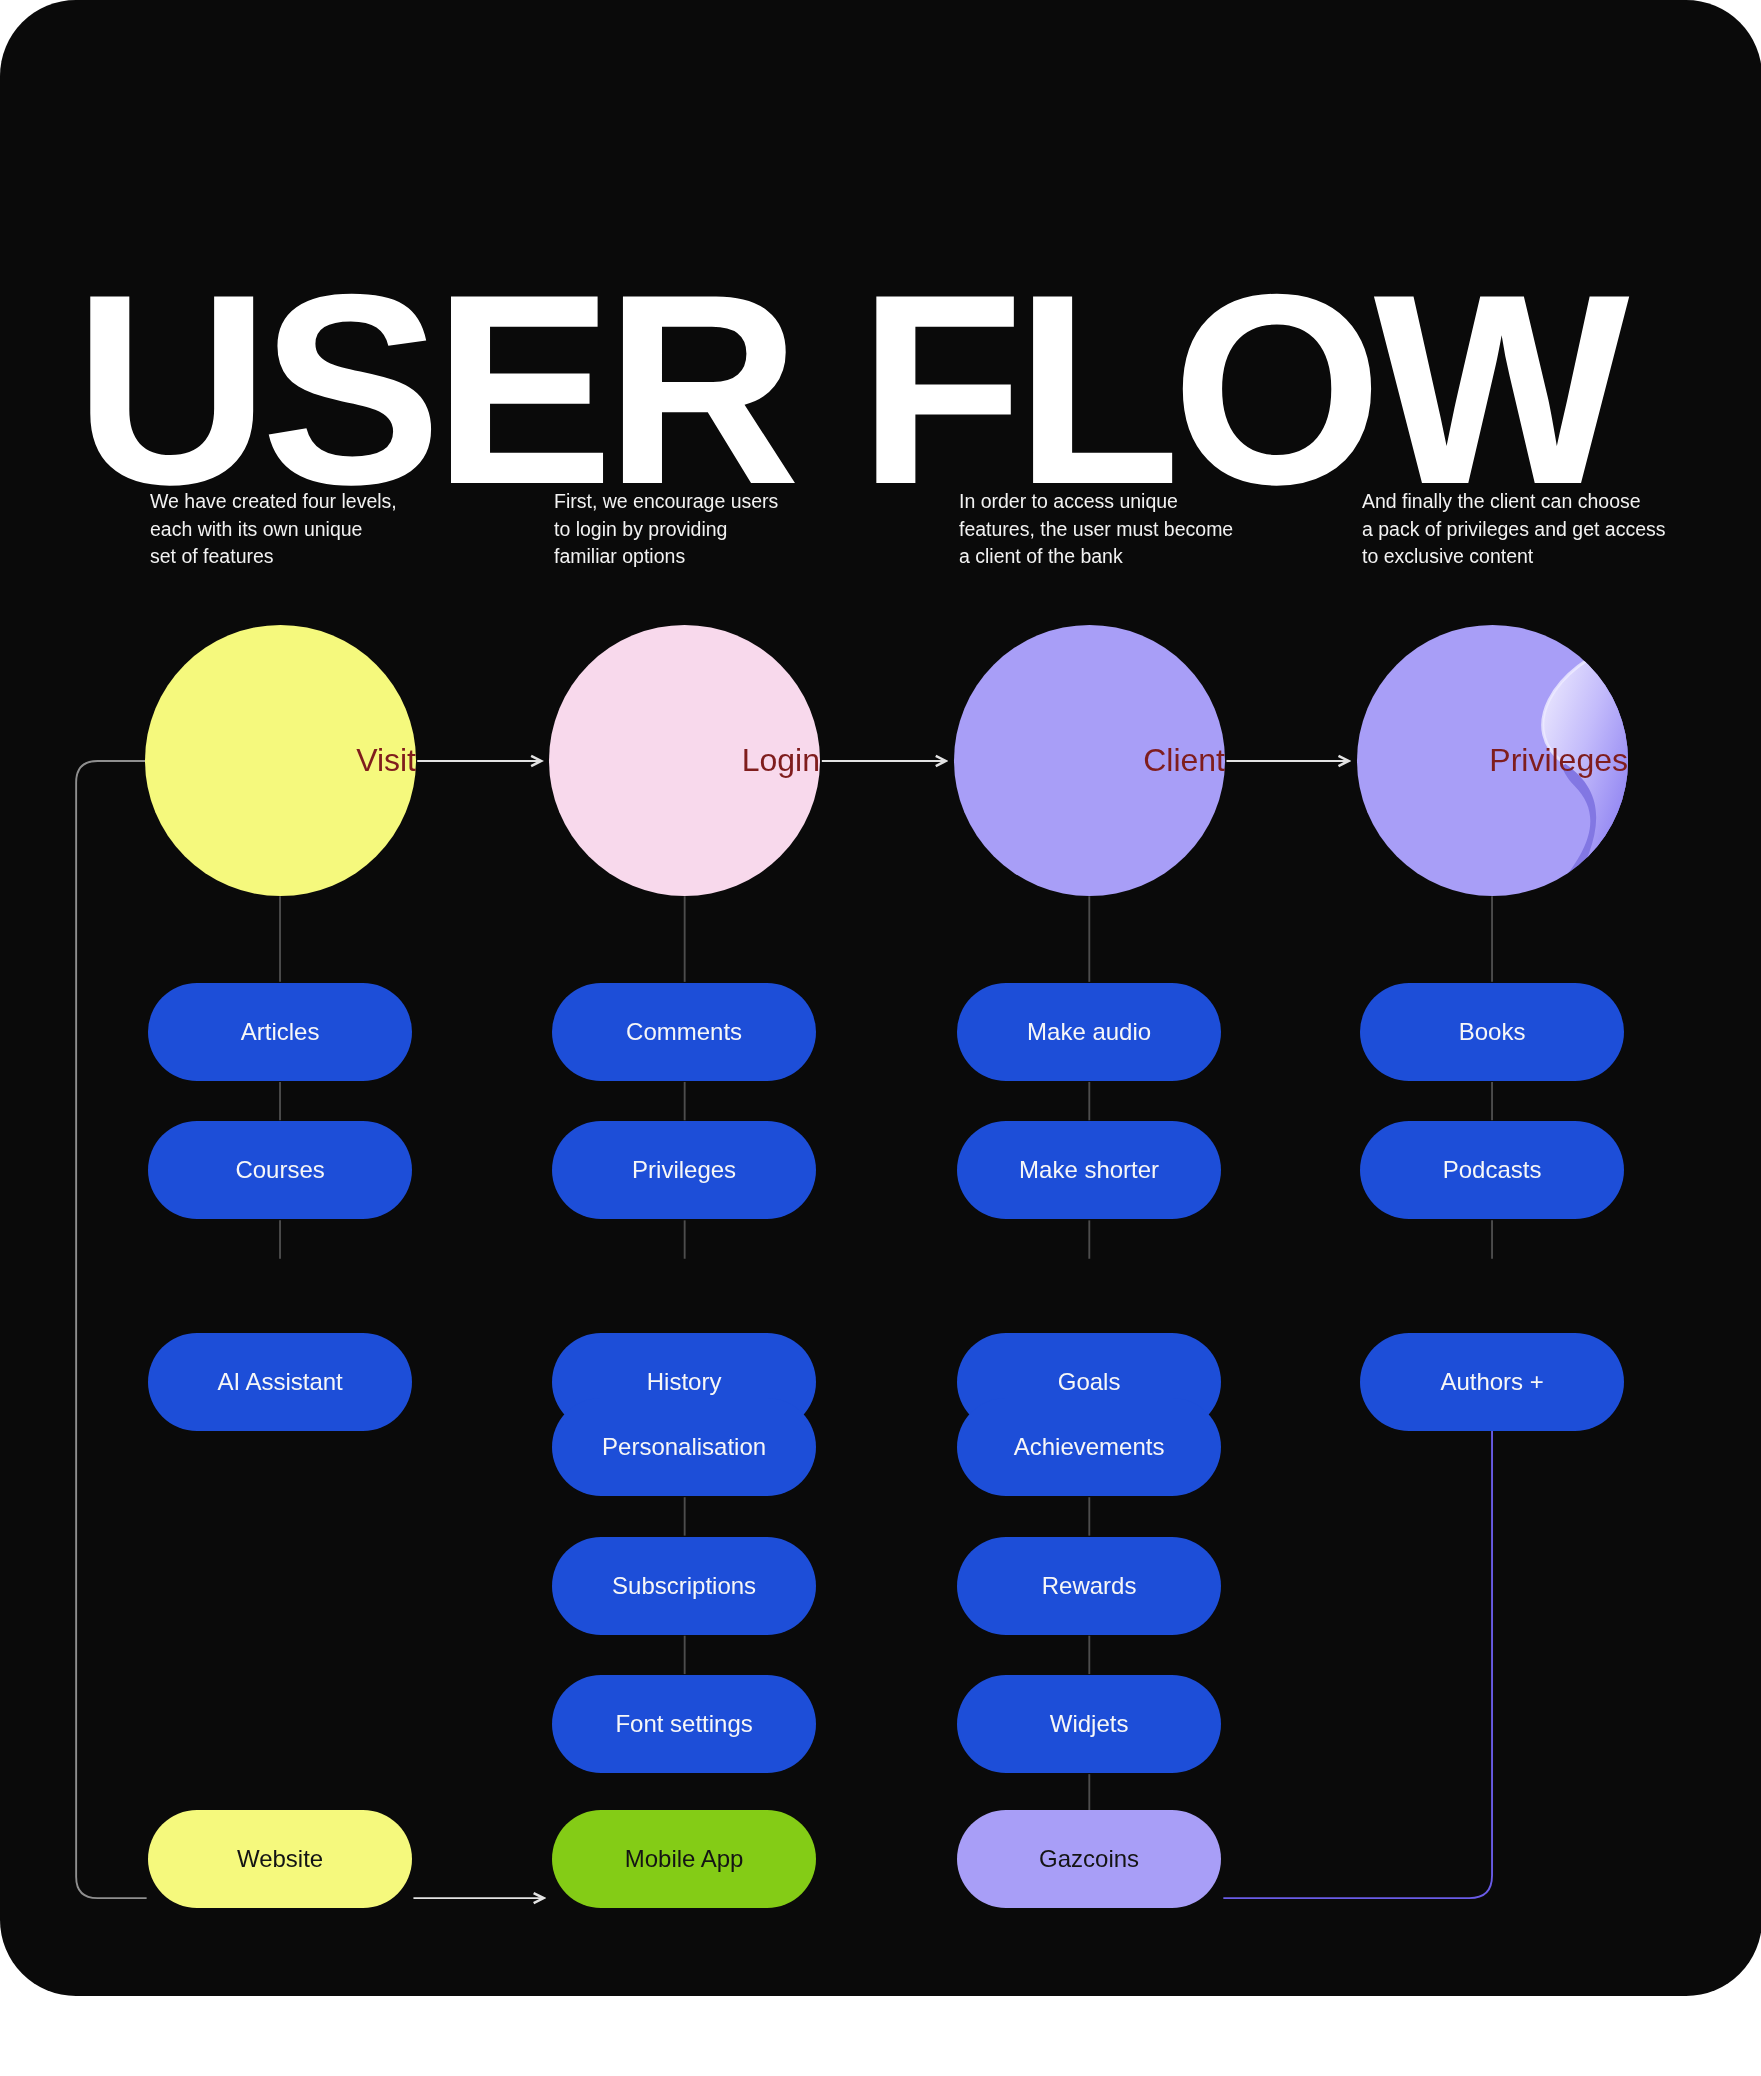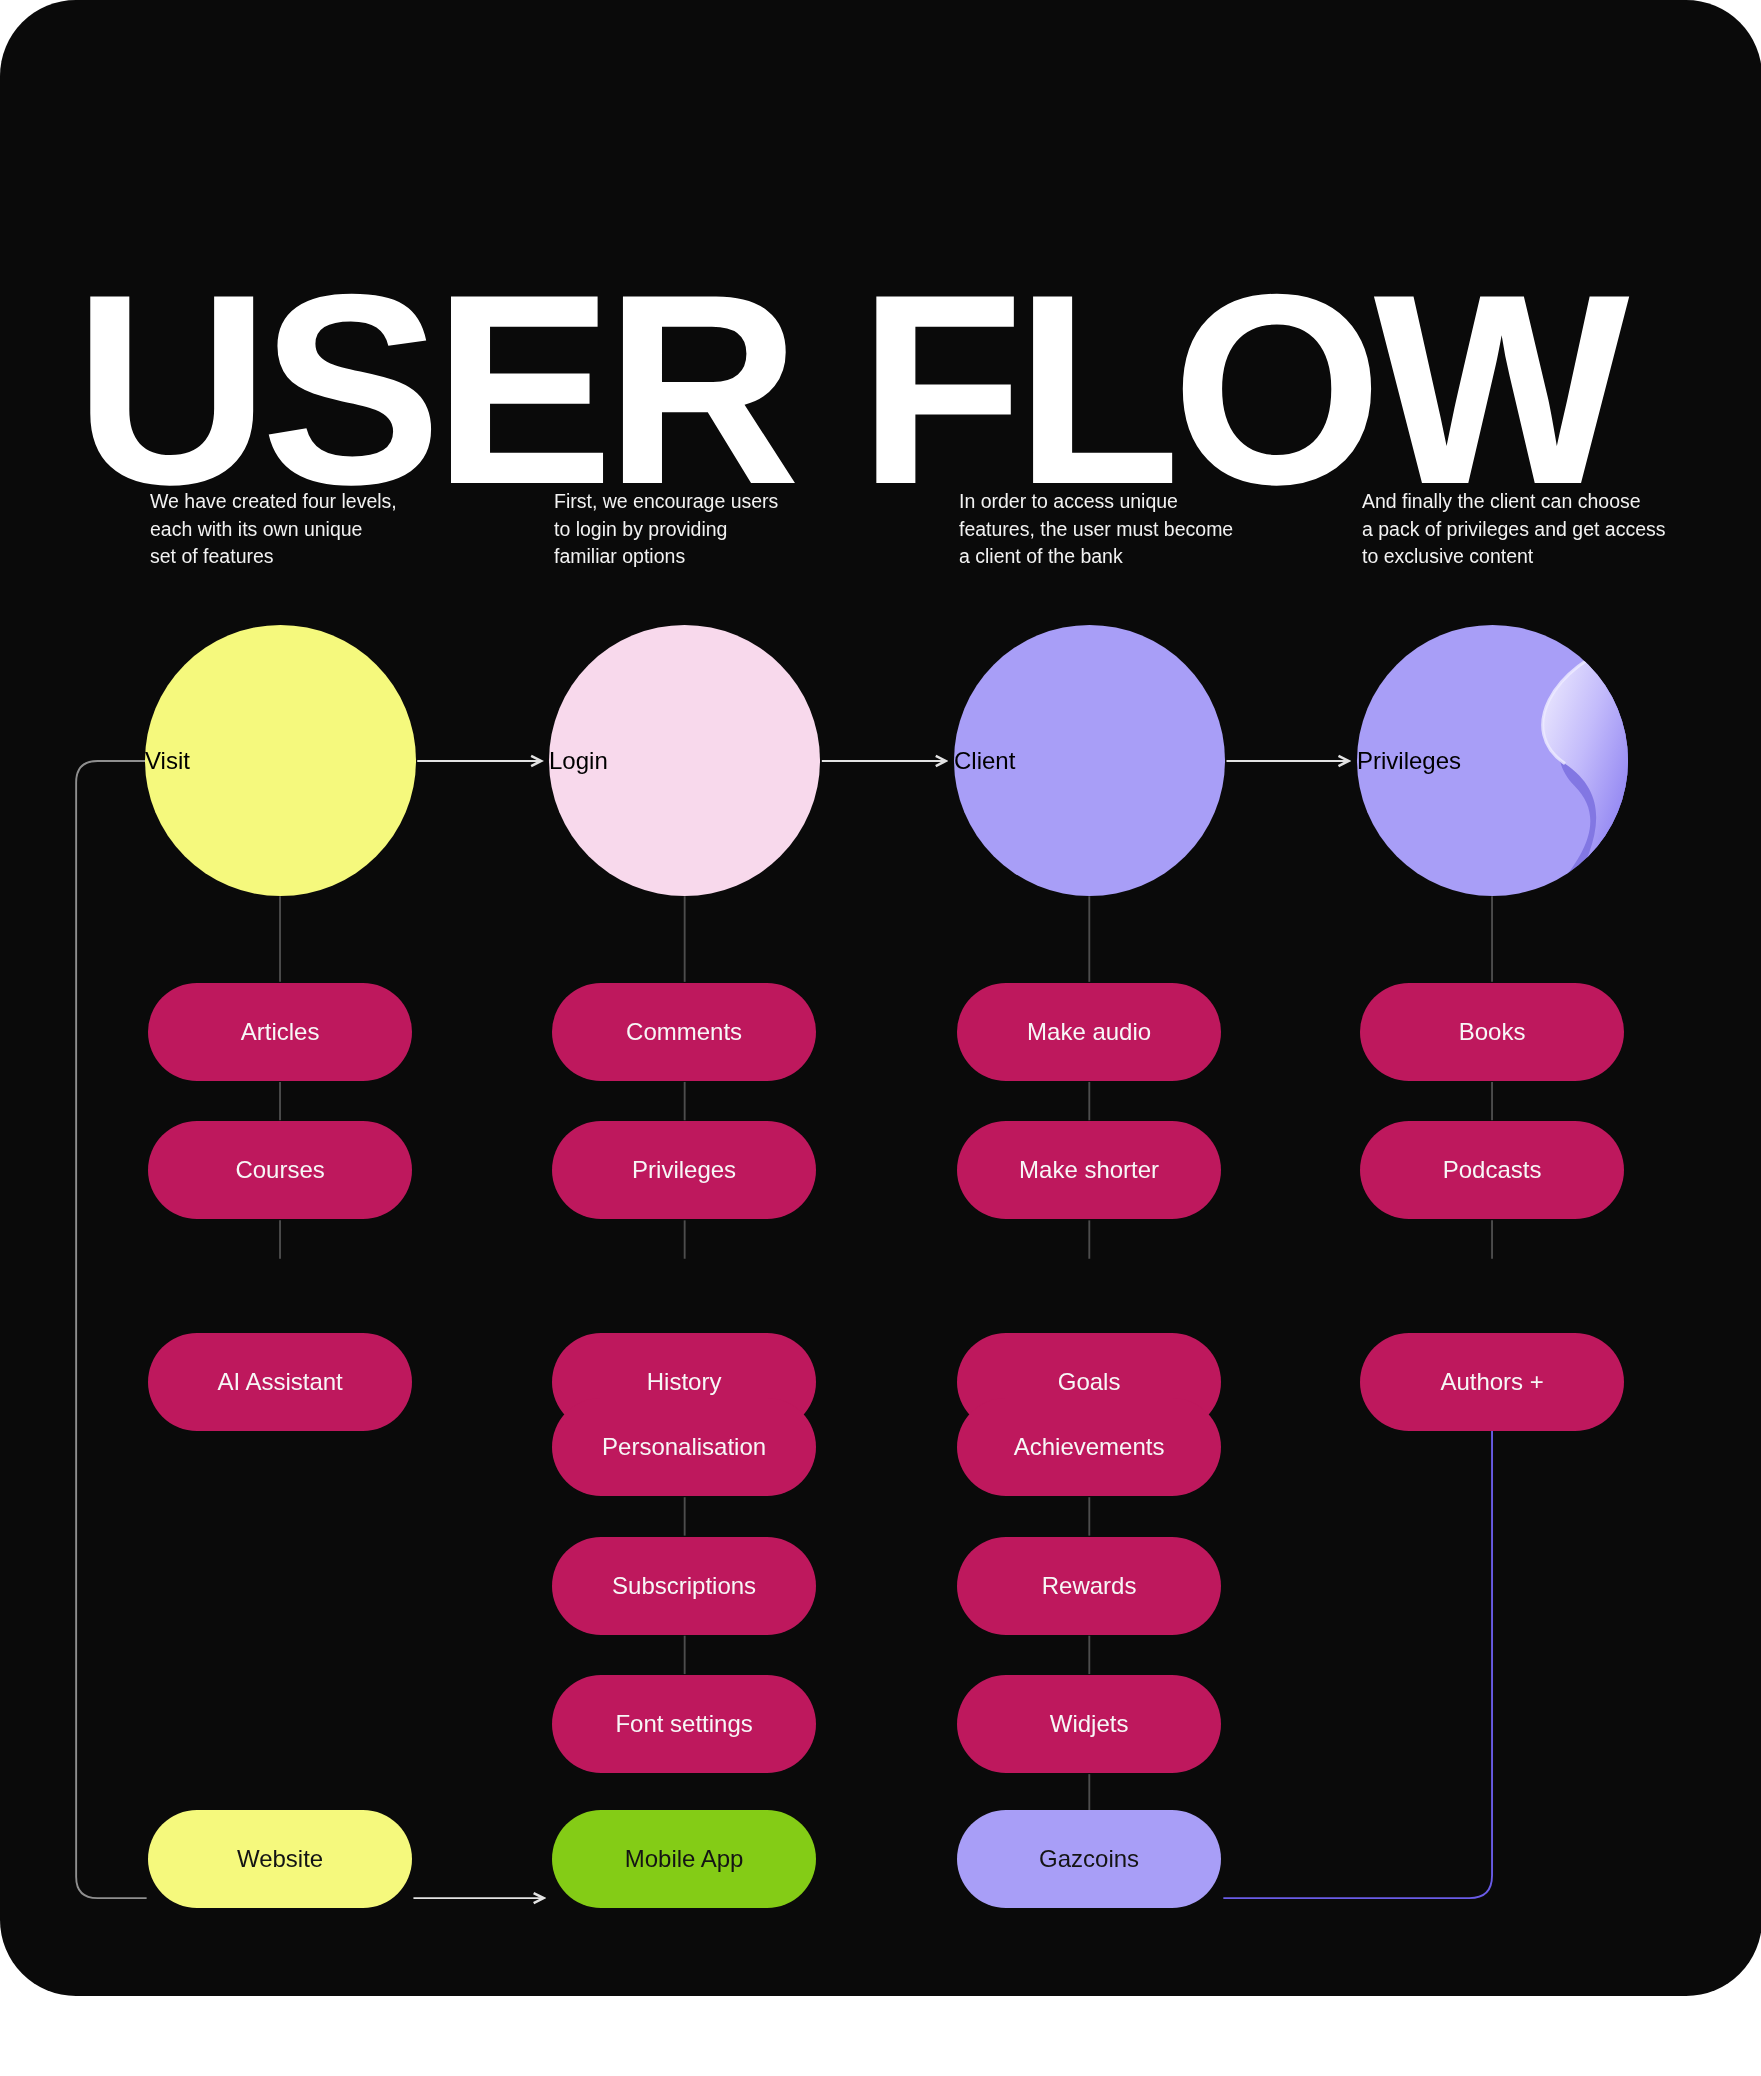--- a/index.html
+++ b/index.html
@@ -57,40 +57,40 @@
   }
   .node {
     position: absolute;
     top: 625px;
     left: 0;
     width: 271px;
     height: 271px;
     border-radius: 50%;
     display: flex;
     align-items: center;
-    justify-content: flex-start;
-    font-size: 24px;
-    color: #000000;
+    justify-content: flex-end;
+    font-size: 32px;
+    color: #7f1d1d;
   }
   .node .node-label {
     position: relative;
     z-index: 2;
   }
   .node .curl {
     position: absolute;
     inset: 0;
     z-index: 1;
   }
   .pill {
     position: absolute;
     left: 3.1px;
     width: 264px;
     height: 98px;
     border-radius: 50px;
-    background: #be185d;
+    background: #1d4ed8;
     display: flex;
     align-items: center;
     justify-content: center;
     font-size: 24px;
     color: #f7f7f7;
   }
   .pill-bottom {
     color: #141414;
   }
   .r1 { top: 983px; }

